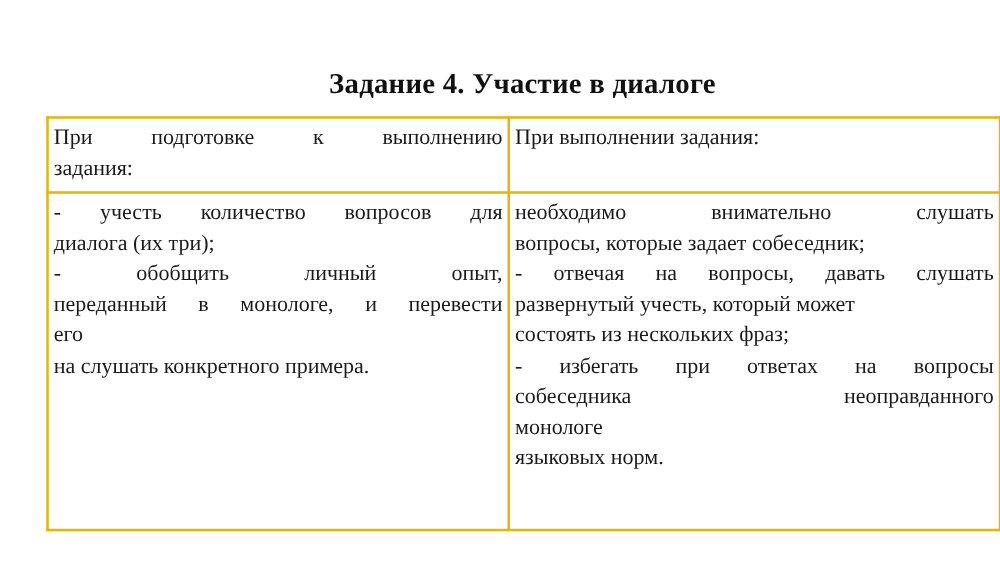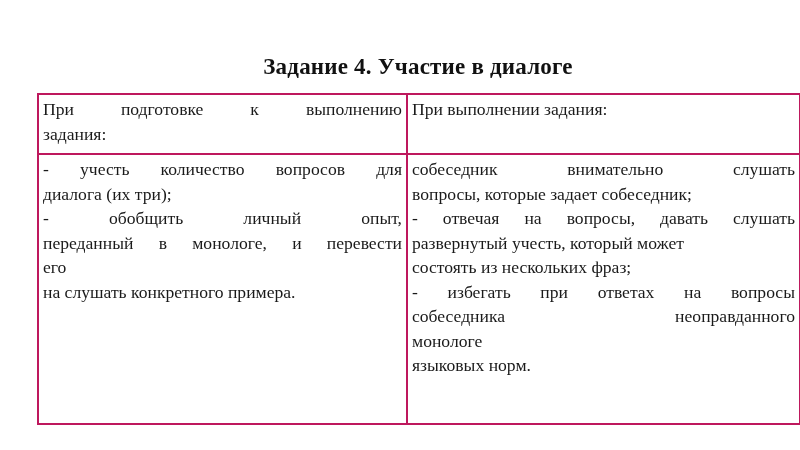--- a/index.html
+++ b/index.html
@@ -31,21 +31,21 @@
     .task-table {
       position: absolute;
       left: 37px;
       top: 93px;
       width: 742px;
       height: 324px;
       border-collapse: collapse;
       table-layout: fixed;
     }
     .task-table td {
-      border: 2px solid #be185d;
+      border: 2px solid #eab308;
       vertical-align: top;
       padding: 2px 4px 0 4px;
       font-size: 17.6px;
       line-height: 24.5px;
       text-align: justify;
     }
     .task-table td.col-left { width: 359px; }
     .task-table td.col-right { width: 383px; }
     .task-table tr.header-row td { height: 56px; }
     .task-table tr.body-row td { height: 266px; border-radius: 29px; }
@@ -82,21 +82,21 @@
   <tr class="body-row">
     <td class="col-left">
       <span class="line">- учесть количество вопросов для</span>
       <span class="line nojust">диалога (их три);</span>
       <span class="line">- обобщить личный опыт,</span>
       <span class="line">переданный в монологе, и перевести</span>
       <span class="line nojust">его</span>
       <span class="line nojust">на слушать конкретного примера.</span>
     </td>
     <td class="col-right">
-      <span class="line">собеседник внимательно слушать</span>
+      <span class="line">необходимо внимательно слушать</span>
       <span class="line nojust">вопросы, которые задает собеседник;</span>
       <span class="line">- отвечая на вопросы, давать слушать</span>
       <span class="line nojust">развернутый учесть, который может</span>
       <span class="line nojust">состоять из нескольких фраз;</span>
       <span class="line">- избегать при ответах на вопросы</span>
       <span class="line">собеседника неоправданного</span>
       <span class="line nojust">монологе</span>
       <span class="line nojust">языковых норм.</span>
     </td>
   </tr>

